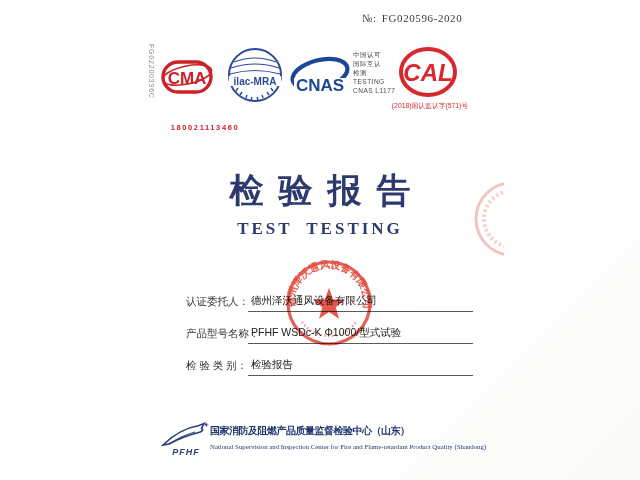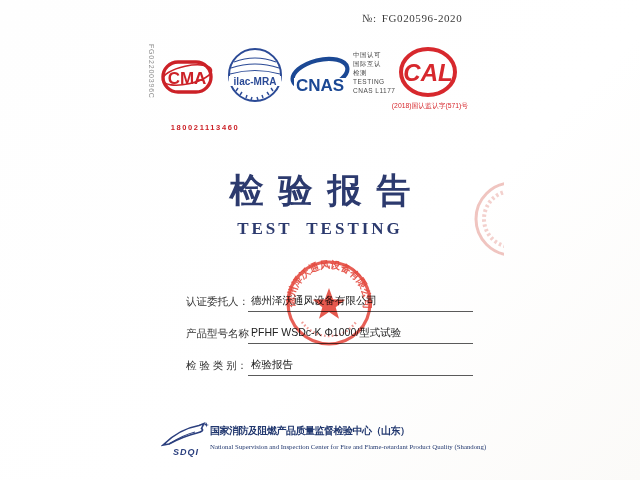--- a/index.html
+++ b/index.html
@@ -173,17 +173,17 @@
   <svg class="seal-partial" width="46" height="82" viewBox="0 0 46 82">
     <circle cx="54" cy="41" r="36" fill="none" stroke="#e4968e" stroke-width="3"></circle>
     <circle cx="54" cy="41" r="28" fill="none" stroke="#e4968e" stroke-width="4" stroke-dasharray="2.5 2.5" opacity="0.8"></circle>
   </svg>
 
   <svg class="footer-logo" width="48" height="26" viewBox="0 0 48 26">
     <path d="M2,23 Q18,7 38,3.5 L43,1.5 L40.5,6.5 Q44,9 36,11 Q22,14.5 8,22 Z" fill="none" stroke="#2b3f7e" stroke-width="1.6"></path>
     <path d="M8,22 Q22,13 34,10" fill="none" stroke="#2b3f7e" stroke-width="1.2"></path>
     <path d="M44,2 l1.5,-1.5 l0.5,2 l2,0.5 l-2,0.5 l-0.5,2 l-0.5,-2 l-2,-0.5 Z" fill="#2b3f7e"></path>
   </svg>
-  <div class="footer-logo-text">SDQI</div>
+  <div class="footer-logo-text">PFHF</div>
   <div class="footer-zh">国家消防及阻燃产品质量监督检验中心（山东）</div>
   <div class="footer-en">National Supervision and Inspection Center for Fire and Flame-retardant Product Quality (Shandong)</div>
 
 </div>
 
 </body></html>

